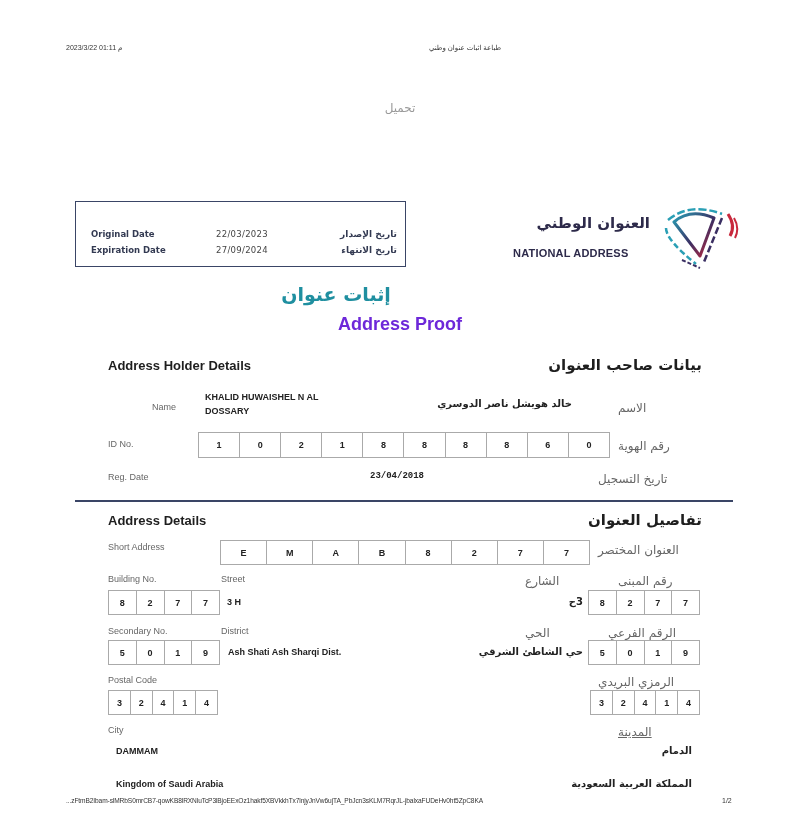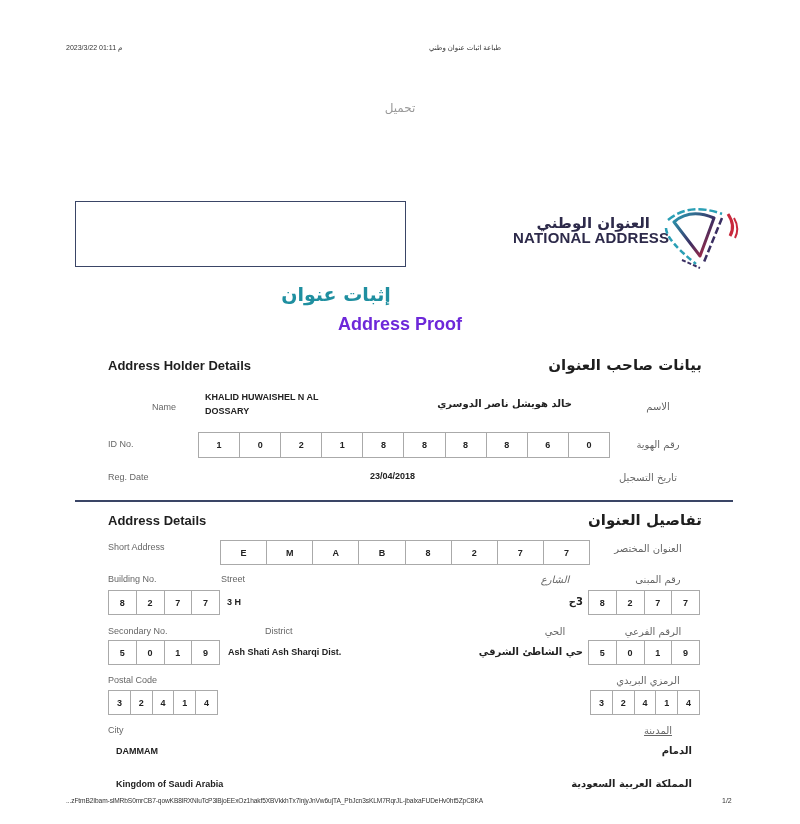--- a/index.html
+++ b/index.html
@@ -7,47 +7,57 @@
          font-family:"DejaVu Sans", sans-serif; color:#222; }
   .abs { position:absolute; }
   .print-hdr { font-family:"Liberation Sans", sans-serif; font-size:7px; color:#333; top:44px; }
   .download { top:101px; left:0; width:800px; text-align:center; font-size:12px; color:#999; }
   .proof-box { left:75px; top:201px; width:331px; height:66px; border:1.5px solid #3a4566; box-sizing:border-box; }
   .proof-row { position:absolute; left:15px; right:8px; height:16px; font-size:8.5px; }
   .proof-row .en { position:absolute; left:0; font-weight:bold; color:#333a52; }
   .proof-row .val { position:absolute; left:125px; color:#444; letter-spacing:0.3px; }
   .proof-row .ar { position:absolute; right:0; direction:rtl; font-weight:bold; color:#333a52; font-size:9px; }
   .logo-ar { left:498px; top:214px; width:152px; text-align:right; direction:rtl; font-size:15px; font-weight:bold; color:#2d2a4a; letter-spacing:1px; }
-  .logo-en { left:513px; top:229px; font-size:15px; font-weight:bold; color:#2d2a4a; font-family:"Liberation Sans", sans-serif; letter-spacing:0.2px; }
+  .logo-en { left:513px; top:247px; font-size:11px; font-weight:bold; color:#2d2a4a; font-family:"Liberation Sans", sans-serif; letter-spacing:0.2px; }
   .logo-mark { left:660px; top:200px; width:80px; height:70px; }
   .title-ar { left:0; width:672px; top:283px; text-align:center; font-size:19px; font-weight:bold; color:#1f8fa0; direction:rtl; }
   .title-en { left:0; width:800px; top:314px; text-align:center; font-size:18px; font-weight:bold; color:#6d28d9; font-family:"Liberation Sans", sans-serif; }
   .sec-en { font-size:13px; font-weight:bold; color:#1e1e1e; font-family:"Liberation Sans", sans-serif; }
   .sec-ar { font-size:15px; font-weight:bold; color:#1e1e1e; direction:rtl; text-align:right; }
   .lbl { font-size:9px; color:#666; font-family:"Liberation Sans", sans-serif; }
-  .lbl-ar { font-size:10px; color:#666; direction:rtl; text-align:center; }
+  .lbl-ar { font-size:12px; color:#666; direction:rtl; text-align:left; }
   .val-b { font-size:9px; font-weight:bold; color:#222; font-family:"Liberation Sans", sans-serif; }
   .val-ar { font-size:10px; font-weight:bold; color:#222; direction:rtl; text-align:right; }
   .cells { display:flex; border:1px solid #aaa; box-sizing:border-box; background:#fff; }
   .cells .c { flex:1; border-right:1px solid #aaa; display:flex; align-items:center; justify-content:center;
               font-size:9px; font-weight:bold; color:#222; font-family:"Liberation Sans", sans-serif; }
   .cells .c:last-child { border-right:none; }
   .divider { left:75px; top:500px; width:658px; height:2px; background:#3a4566; }
   .footer-url { left:66px; top:797px; font-family:"Liberation Sans", sans-serif; font-size:6.6px; color:#333; white-space:nowrap; letter-spacing:-0.1px; }
   .footer-page { left:722px; top:797px; font-family:"Liberation Sans", sans-serif; font-size:7px; color:#333; }
 </style>
 </head>
 <body>
 
 <div class="abs print-hdr" style="left:66px;">2023/3/22 01:11 م</div>
 <div class="abs print-hdr" style="left:420px; direction:rtl; width:90px; text-align:center;">طباعة اثبات عنوان وطني</div>
 
 <div class="abs download"><span>تحميل</span></div>
 
 <div class="abs proof-box">
+  <div class="proof-row" style="top:27px;">
+    <span class="en">Original Date</span>
+    <span class="val">22/03/2023</span>
+    <span class="ar">تاريخ الإصدار</span>
+  </div>
+  <div class="proof-row" style="top:43px;">
+    <span class="en">Expiration Date</span>
+    <span class="val">27/09/2024</span>
+    <span class="ar">تاريخ الانتهاء</span>
+  </div>
 </div>
 
 <div class="abs logo-ar">العنوان الوطني</div>
 <div class="abs logo-en">NATIONAL ADDRESS</div>
 <svg class="abs logo-mark" viewBox="0 0 80 70">
   <defs>
     <linearGradient id="lg1" x1="0" y1="0" x2="1" y2="1">
       <stop offset="0" stop-color="#2a9fb5"></stop>
       <stop offset="0.55" stop-color="#3b2f63"></stop>
       <stop offset="1" stop-color="#c8283c"></stop>
@@ -83,21 +93,21 @@
     <div class="c">8</div>
     <div class="c">8</div>
     <div class="c">8</div>
     <div class="c">8</div>
     <div class="c">6</div>
     <div class="c">0</div>
   </div>
 <div class="abs lbl-ar" style="right:102px; top:439px; width:80px;">رقم الهوية</div>
 
 <div class="abs lbl" style="left:108px; top:472px;">Reg. Date</div>
-<div class="abs val-b" style="left:370px; top:471px;">23/04/2018</div>
+<div class="abs val-b" style="left:370px; top:471px;font-family:Liberation Mono, monospace;">23/04/2018</div>
 <div class="abs lbl-ar" style="right:102px; top:472px; width:100px;">تاريخ التسجيل</div>
 
 <div class="abs divider"></div>
 
 <div class="abs sec-en" style="left:108px; top:513px;">Address Details</div>
 <div class="abs sec-ar" style="right:98px; top:511px; width:200px;">تفاصيل العنوان</div>
 
 <div class="abs lbl" style="left:108px; top:542px;">Short Address</div>
 <div class="abs cells" style="left:220px; top:540px; width:370px; height:25px;" id="short-cells">
     <div class="c">E</div>
@@ -106,40 +116,40 @@
     <div class="c">B</div>
     <div class="c">8</div>
     <div class="c">2</div>
     <div class="c">7</div>
     <div class="c">7</div>
   </div>
 <div class="abs lbl-ar" style="right:102px; top:543px; width:100px;">العنوان المختصر</div>
 
 <div class="abs lbl" style="left:108px; top:574px;">Building No.</div>
 <div class="abs lbl" style="left:221px; top:574px;">Street</div>
-<div class="abs lbl-ar" style="right:215px; top:574px; width:60px;font-style:italic;">الشارع</div>
+<div class="abs lbl-ar" style="right:215px; top:574px; width:60px;">الشارع</div>
 <div class="abs lbl-ar" style="right:102px; top:574px; width:80px;">رقم المبنى</div>
 
 <div class="abs cells" style="left:108px; top:590px; width:112px; height:25px;" id="bld-en">
     <div class="c">8</div>
     <div class="c">2</div>
     <div class="c">7</div>
     <div class="c">7</div>
   </div>
 <div class="abs val-b" style="left:227px; top:597px;">3 H</div>
 <div class="abs val-ar" style="right:217px; top:596px; width:60px;text-align:right;">3ح</div>
 <div class="abs cells" style="left:588px; top:590px; width:112px; height:25px;" id="bld-ar">
     <div class="c">8</div>
     <div class="c">2</div>
     <div class="c">7</div>
     <div class="c">7</div>
   </div>
 
 <div class="abs lbl" style="left:108px; top:626px;">Secondary No.</div>
-<div class="abs lbl" style="left:221px; top:626px;margin-left:44px;">District</div>
+<div class="abs lbl" style="left:221px; top:626px;">District</div>
 <div class="abs lbl-ar" style="right:215px; top:626px; width:60px;">الحي</div>
 <div class="abs lbl-ar" style="right:102px; top:626px; width:90px;">الرقم الفرعي</div>
 
 <div class="abs cells" style="left:108px; top:640px; width:112px; height:25px;" id="sec-en">
     <div class="c">5</div>
     <div class="c">0</div>
     <div class="c">1</div>
     <div class="c">9</div>
   </div>
 <div class="abs val-b" style="left:228px; top:647px;">Ash Shati Ash Sharqi Dist.</div>

